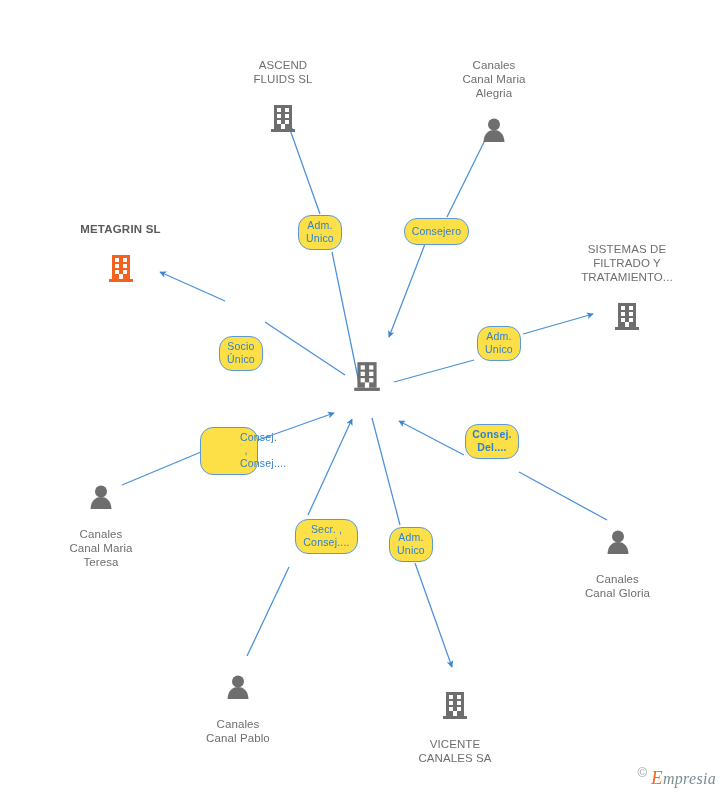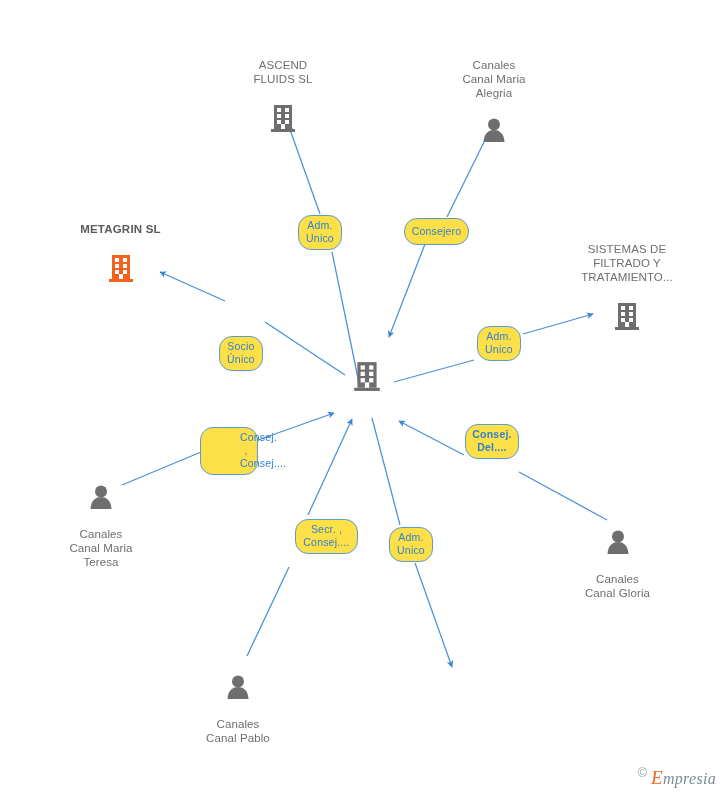--- a/index.html
+++ b/index.html
@@ -227,20 +227,39 @@
     <span class="glyph">
       <svg width="26" height="26" viewBox="0 0 26 26" xmlns="http://www.w3.org/2000/svg">
         <circle cx="13" cy="7.5" r="6" fill="#6e6e6e"></circle>
         <path d="M2.5 25 C3 16 8 13 13 13 C18 13 23 16 23.5 25 Z" fill="#6e6e6e"></path>
       </svg>
     </span>
     <span class="caption">Canales
 Canal Pablo</span>
   </div>
 
+  <div class="node label-below" style="left:410px;top:676px;width:90px;">
+    <span class="glyph">
+      <svg width="26" height="30" viewBox="0 0 26 30" xmlns="http://www.w3.org/2000/svg">
+        <rect x="4" y="2" width="18" height="24" fill="#6e6e6e"></rect>
+        <rect x="1" y="26" width="24" height="3" fill="#6e6e6e"></rect>
+        <g fill="#ffffff">
+          <rect x="7" y="5" width="4" height="4"></rect>
+            <rect x="15" y="5" width="4" height="4"></rect>
+          <rect x="7" y="11" width="4" height="4"></rect>
+            <rect x="15" y="11" width="4" height="4"></rect>
+          <rect x="7" y="17" width="4" height="4"></rect>
+            <rect x="15" y="17" width="4" height="4"></rect>
+          <rect x="11" y="21" width="4" height="5"></rect>
+        </g>
+      </svg>
+    </span>
+    <span class="caption">VICENTE
+CANALES SA</span>
+  </div>
 
   <div class="edge-label" style="left:298px;top:215px;width:44px;">Adm.
 Unico</div>
 
   <div class="edge-label" style="left:404px;top:218px;width:65px;padding-top:6px;padding-bottom:6px;">Consejero</div>
 
   <div class="edge-label" style="left:219px;top:300px;width:44px;margin-top:36px;">Socio
 Único</div>
 
   <div class="edge-label" style="left:477px;top:326px;width:44px;">Adm.

